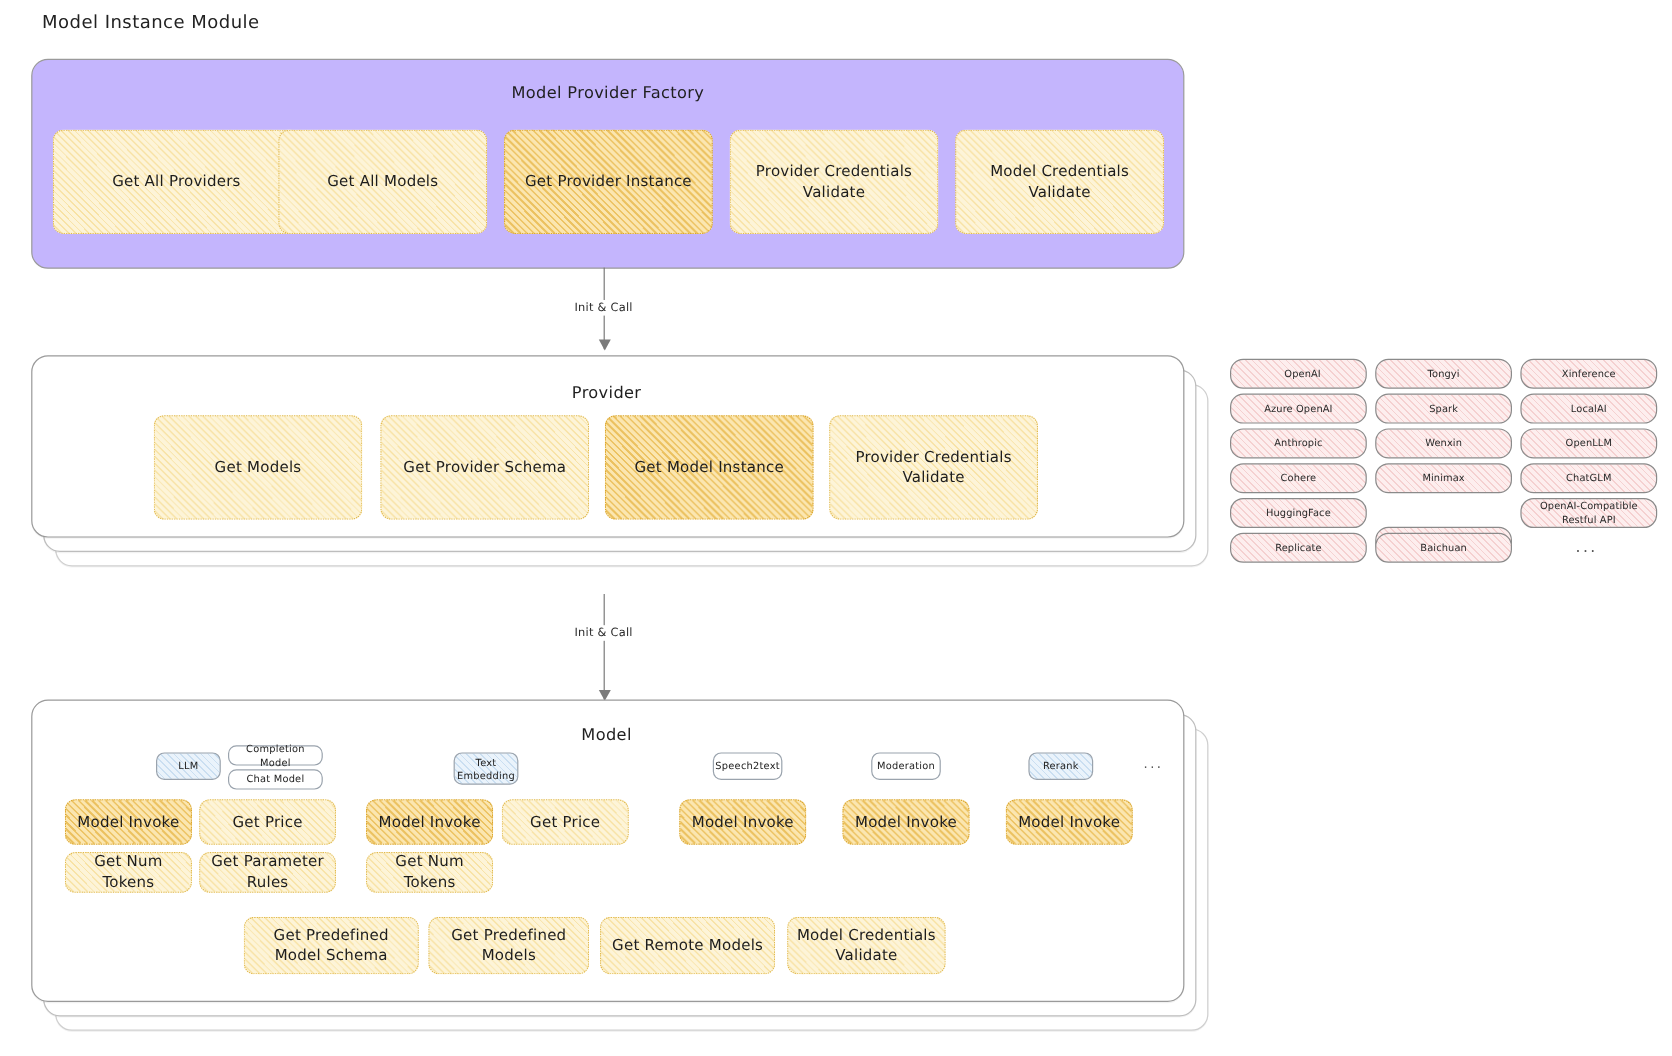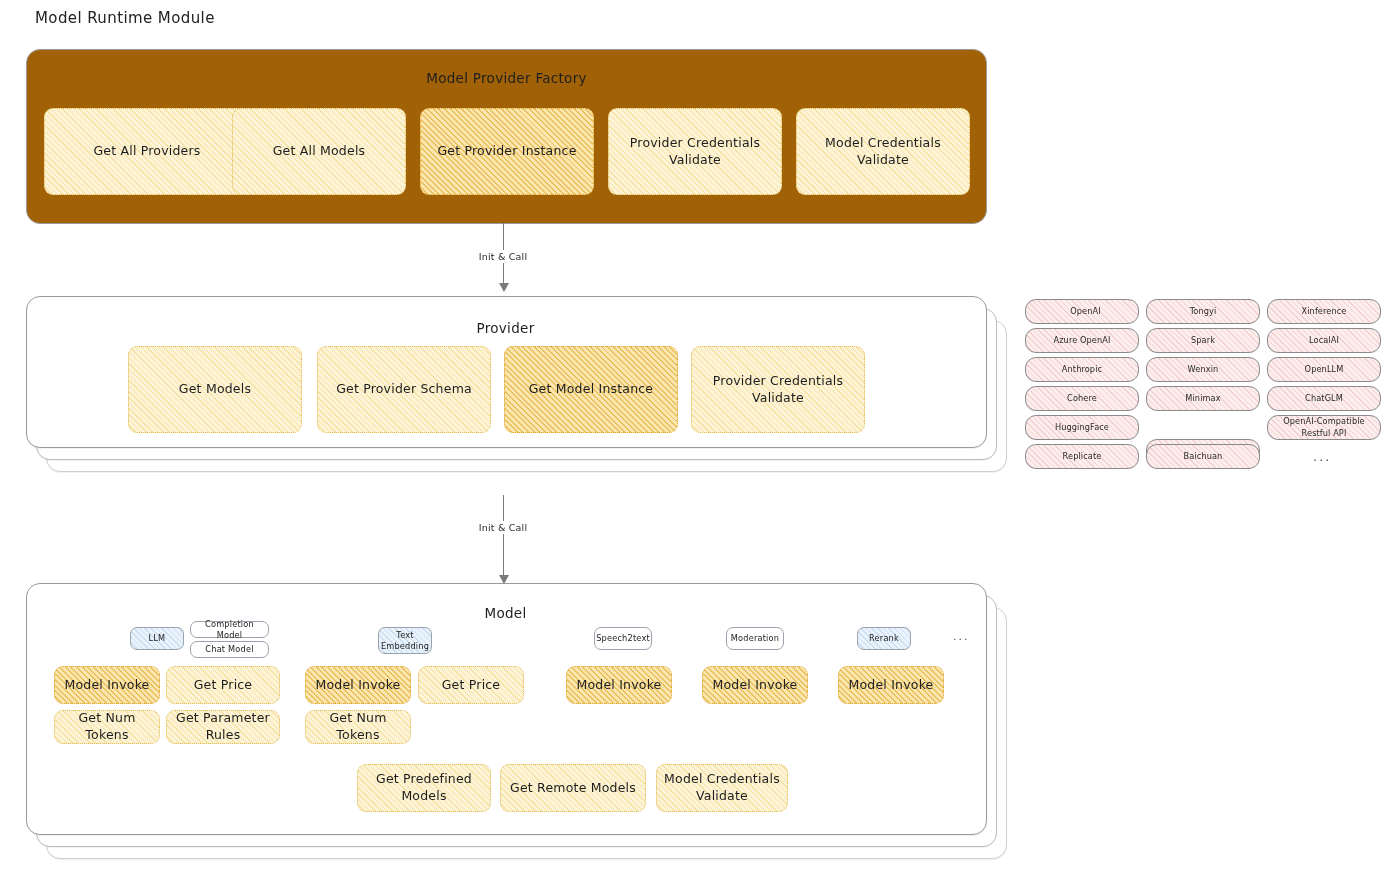--- a/index.html
+++ b/index.html
@@ -21,21 +21,21 @@
     position:absolute;left:0;top:0;width:100%;height:100%;
     border:1px solid #9a9a9a;border-radius:14px;background:#fff;
     box-shadow:0 1px 0 rgba(0,0,0,.05);
   }
   .stack .layer.l2{transform:translate(10px,12px);border-color:#bdbdbd;z-index:1;}
   .stack .layer.l3{transform:translate(20px,24px);border-color:#cfcfcf;z-index:0;}
   .stack .layer.l1{z-index:3;}
   .stack .inner{position:absolute;left:0;top:0;width:100%;height:100%;z-index:4;}
 
   .panel{
-    position:absolute;border:1px solid #9a9a9a;border-radius:14px;background:#a16207;
+    position:absolute;border:1px solid #9a9a9a;border-radius:14px;background:#c4b5fd;
   }
   .panel-title{
     position:absolute;left:0;right:0;text-align:center;
     font-size:13.5px;color:#1f1f1f;letter-spacing:.3px;
   }
 
   
   .node{
     position:absolute;display:flex;align-items:center;justify-content:center;
     text-align:center;border-radius:9px;
@@ -88,21 +88,21 @@
   .conn .lbl{
     position:absolute;left:-52px;width:104px;text-align:center;
     font-size:9.5px;color:#2b2b2b;background:#fff;padding:1px 0;letter-spacing:.2px;
   }
 
   .ellipsis{position:absolute;font-size:13px;color:#555;letter-spacing:2px;}
 </style>
 </head>
 <body>
 
-<div id="page-title">Model Runtime Module</div>
+<div id="page-title">Model Instance Module</div>
 
 <div class="panel" style="left:26px;top:49px;width:959px;height:173px;">
   <div class="panel-title" style="top:20px;">Model Provider Factory</div>
 
   <div class="node amber" style="left:17px;top:58px;width:206px;height:87px;">Get All Providers</div>
   <div class="node amber" style="left:205px;top:58px;width:174px;height:87px;">Get All Models</div>
   <div class="node amber-strong" style="left:393px;top:58px;width:174px;height:87px;">Get Provider Instance</div>
   <div class="node amber" style="left:581px;top:58px;width:174px;height:87px;">Provider Credentials Validate</div>
   <div class="node amber" style="left:769px;top:58px;width:174px;height:87px;">Model Credentials Validate</div>
 </div>
@@ -182,17 +182,18 @@
     <div class="node amber-strong" style="left:279px;top:83px;width:106px;height:38px;">Model Invoke</div>
     <div class="node amber" style="left:392px;top:83px;width:106px;height:38px;">Get Price</div>
     <div class="node amber" style="left:279px;top:127px;width:106px;height:34px;">Get Num Tokens</div>
 
     <div class="node amber-strong" style="left:540px;top:83px;width:106px;height:38px;">Model Invoke</div>
 
     <div class="node amber-strong" style="left:676px;top:83px;width:106px;height:38px;">Model Invoke</div>
 
     <div class="node amber-strong" style="left:812px;top:83px;width:106px;height:38px;">Model Invoke</div>
 
+    <div class="node amber" style="left:177px;top:181px;width:146px;height:48px;">Get Predefined Model Schema</div>
     <div class="node amber" style="left:331px;top:181px;width:134px;height:48px;">Get Predefined Models</div>
     <div class="node amber" style="left:474px;top:181px;width:146px;height:48px;">Get Remote Models</div>
     <div class="node amber" style="left:630px;top:181px;width:132px;height:48px;">Model Credentials Validate</div>
   </div>
 </div>
 
 </body></html>

